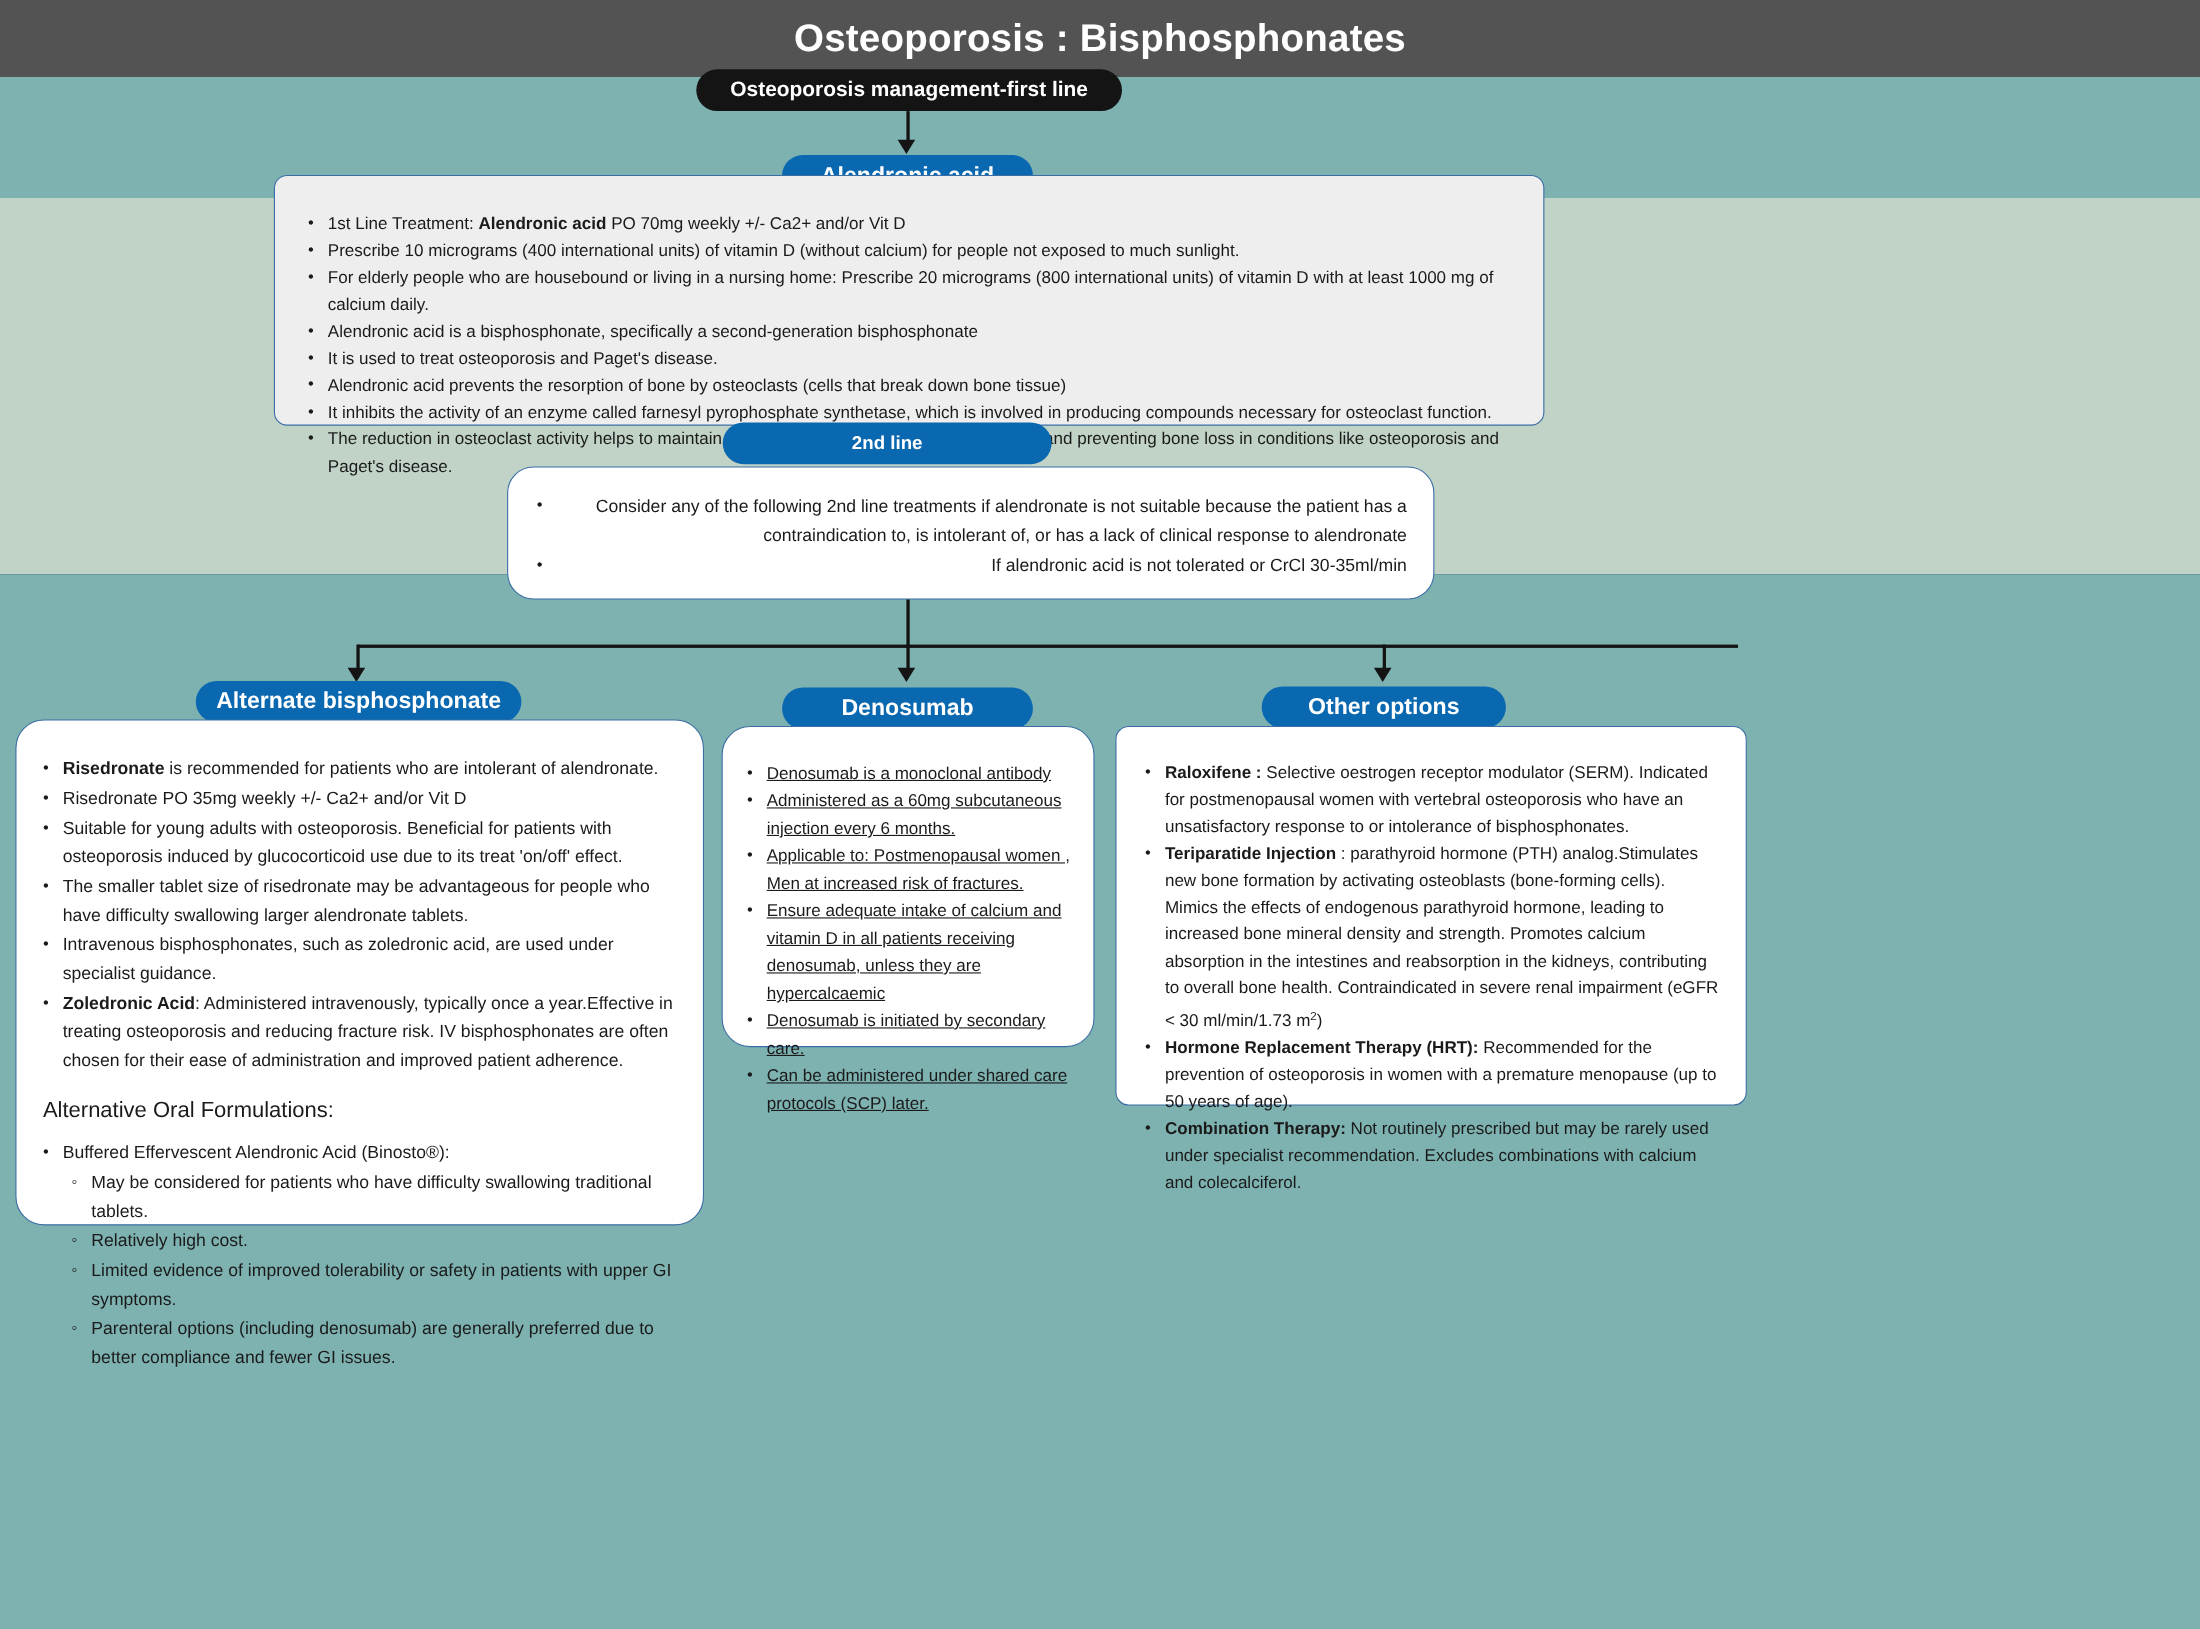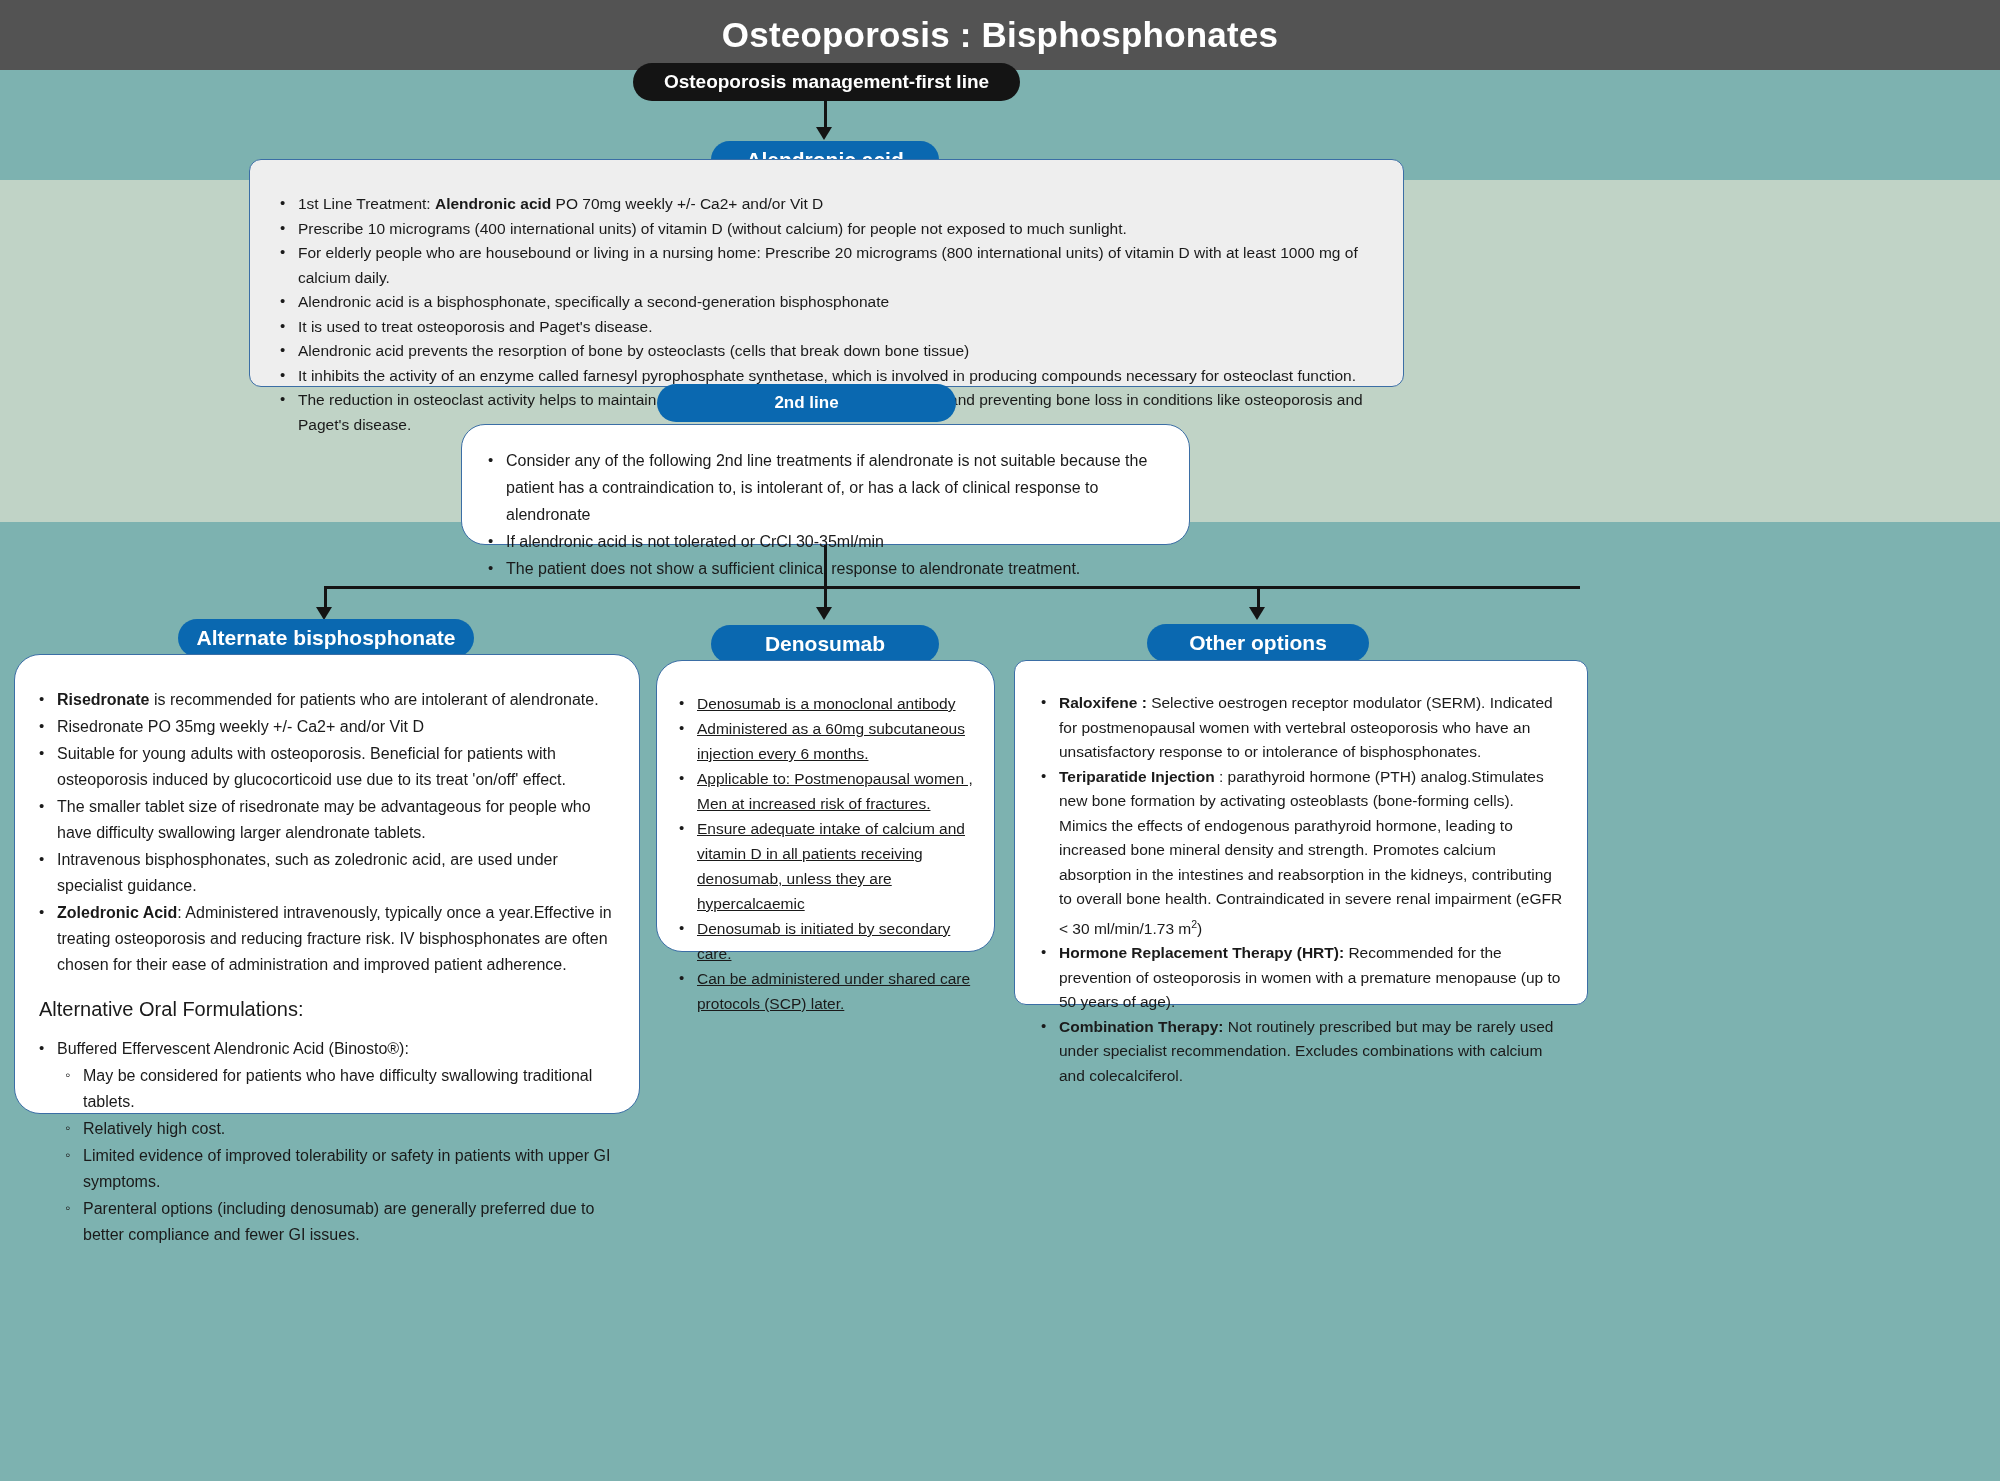--- a/index.html
+++ b/index.html
@@ -50,22 +50,22 @@
     position: absolute;
     border: 1px solid #3b6ea5;
     background: #ffffff;
   }
   #card-alendronic {
     left: 249px; top: 159px; width: 1155px; height: 228px;
     background: #eeeeee; border-radius: 12px;
     padding: 32px 26px 0 26px;
   }
   #card-2ndline {
-    left: 461px; top: 424px; width: 729px; height: 121px;
-    border-radius: 24px; padding: 22px 24px 0 22px;
+    left: 461px; top: 424px; width: 843px; height: 121px;
+    border-radius: 24px; padding: 22px 24px 0 22px; text-align: right;
   }
   #card-altbis {
     left: 14px; top: 654px; width: 626px; height: 460px;
     border-radius: 26px; padding: 32px 20px 0 20px;
   }
   #card-denosumab {
     left: 656px; top: 660px; width: 339px; height: 292px;
     border-radius: 26px; padding: 30px 18px 0 18px;
   }
   #card-other {
@@ -144,21 +144,20 @@
       <li>The reduction in osteoclast activity helps to maintain or increase bone density, thereby treating and preventing bone loss in conditions like osteoporosis and Paget's disease.</li>
     </ul>
   </div>
 
   <div class="pill pill-blue" id="node-2ndline">2nd line</div>
 
   <div class="card" id="card-2ndline">
     <ul class="t-mid">
       <li>Consider any of the following 2nd line treatments if alendronate is not suitable because the patient has a contraindication to, is intolerant of, or has a lack of clinical response to alendronate</li>
       <li>If alendronic acid is not tolerated or CrCl 30-35ml/min</li>
-      <li>The patient does not show a sufficient clinical response to alendronate treatment.</li>
     </ul>
   </div>
 
   <div class="conn v" style="left:824px; top:545px; height:42px;"></div>
   <div class="conn h" style="left:325px; top:586px; width:1255px;"></div>
   <div class="conn v" style="left:324px; top:586px; height:25px;"></div>
   <div class="conn v" style="left:824px; top:586px; height:25px;"></div>
   <div class="conn v" style="left:1257px; top:586px; height:25px;"></div>
   <div class="arrow" style="left:316px; top:607px;"></div>
   <div class="arrow" style="left:816px; top:607px;"></div>

